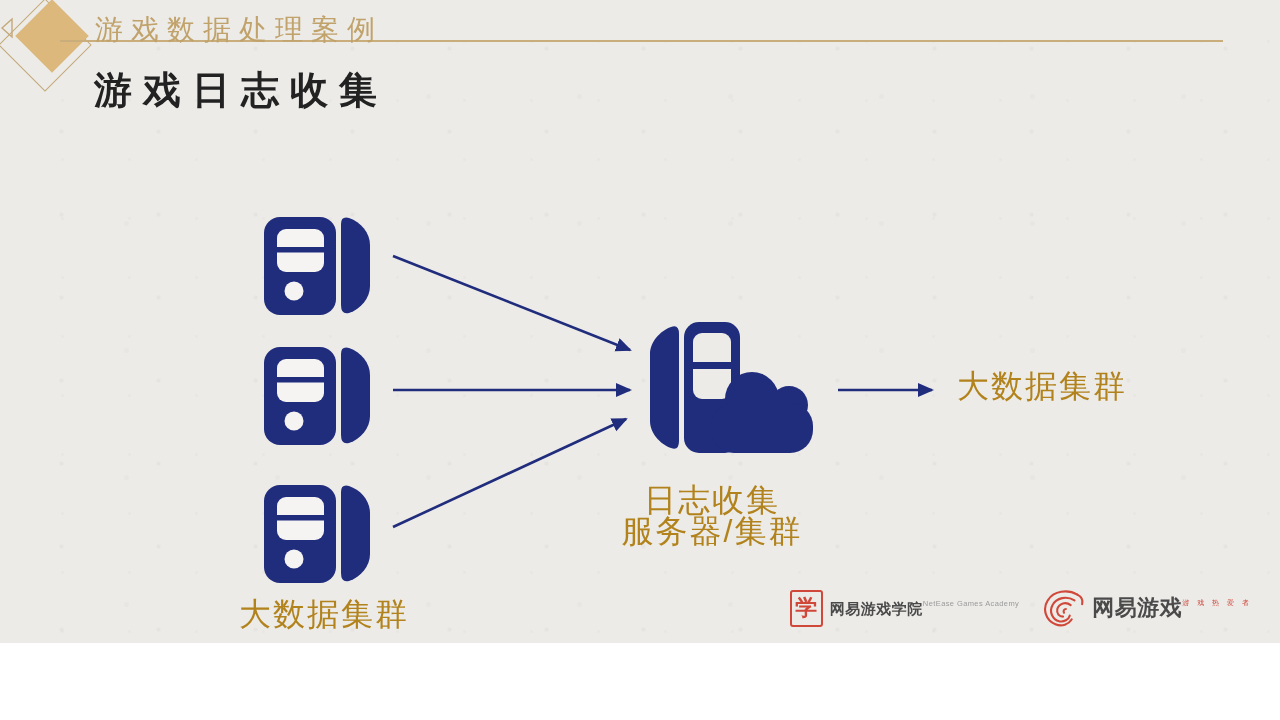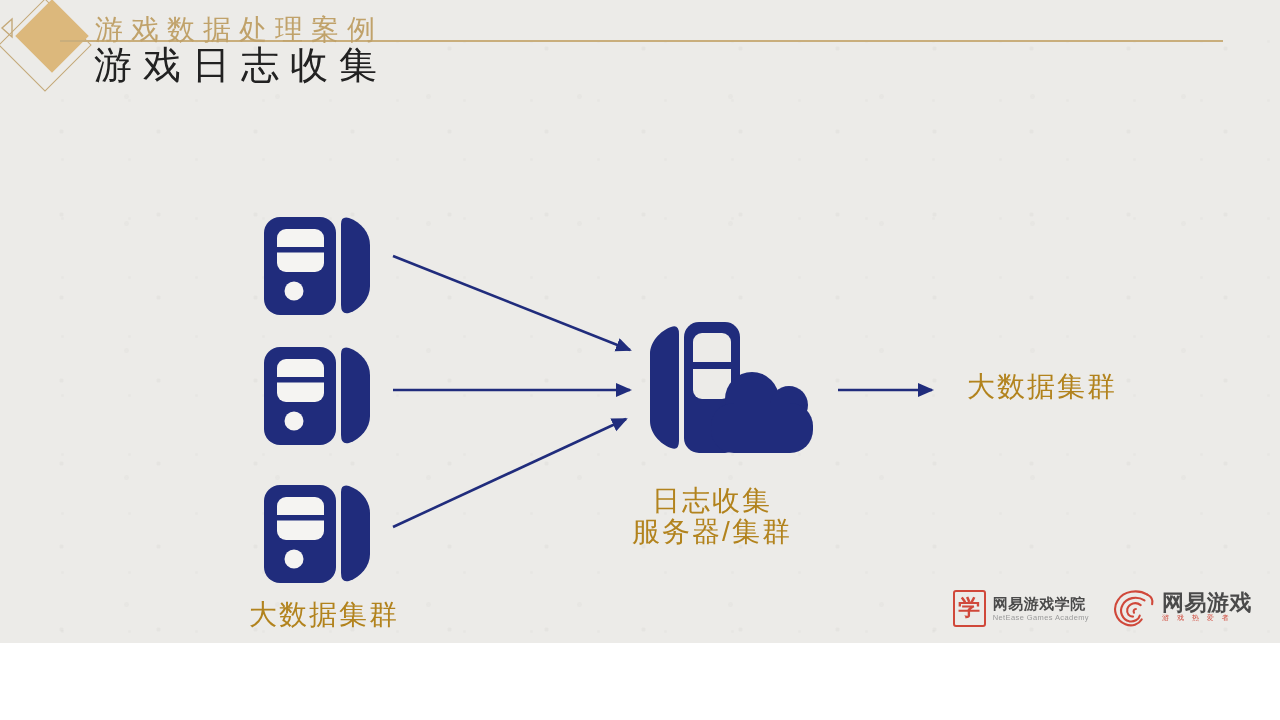--- a/index.html
+++ b/index.html
@@ -26,46 +26,46 @@
   .edge-triangle{position:absolute;left:0;top:0;}
   .gold-line{
     position:absolute;left:60px;top:40px;width:1163px;height:2px;
     background:#C9AE7C;
   }
   .kicker{
     position:absolute;left:95px;top:11px;
     font-size:28px;letter-spacing:8px;color:#C0A26A;white-space:nowrap;
   }
   .page-title{
-    position:absolute;left:94px;top:40px;
-    font-size:38px;letter-spacing:11px;color:#222;font-weight:400;white-space:nowrap;
+    position:absolute;left:94px;top:65px;
+    font-size:38px;letter-spacing:11px;color:#222;font-weight:700;white-space:nowrap;
   }
   
   .server-icon{position:absolute;left:264px;width:112px;height:104px;}
   .server-1{top:214px;}
   .server-2{top:344px;}
   .server-3{top:482px;}
   .collector-icon{position:absolute;left:648px;top:320px;width:168px;height:135px;}
   .arrows{position:absolute;left:0;top:0;width:1280px;height:720px;pointer-events:none;}
   .gold-label{
-    position:absolute;color:#B2831D;font-size:28px;letter-spacing:2px;
+    position:absolute;color:#B2831D;font-size:32px;letter-spacing:2px;
     text-align:center;line-height:31px;white-space:nowrap;
   }
   .label-sources{left:224px;top:599px;width:200px;}
   .label-collector{left:562px;top:485px;width:300px;}
   .label-target{left:942px;top:371px;width:200px;}
   
   .footer{position:absolute;right:28px;bottom:14px;display:flex;align-items:center;gap:24px;}
   .brand{display:flex;align-items:center;gap:7px;}
   .seal{
     width:29px;height:33px;border:2px solid #D0483A;border-radius:3px;
     display:flex;align-items:center;justify-content:center;
     color:#D0483A;font-size:22px;font-weight:bold;line-height:1;
   }
-  .brand-text{display:flex;flex-direction:column;justify-content:flex-end;}
+  .brand-text{display:flex;flex-direction:row;justify-content:flex-end;}
   .brand-cn{font-size:15px;font-weight:700;color:#4A4A4A;letter-spacing:0.5px;line-height:19px;white-space:nowrap;}
   .brand-cn.big{font-size:22px;line-height:20px;}
   .brand-en{font-size:7.5px;color:#9A9A9A;letter-spacing:0.4px;line-height:9px;white-space:nowrap;}
   .brand-tagline{font-size:7px;color:#D0483A;letter-spacing:3px;line-height:10px;white-space:nowrap;}
 </style>
 </head>
 <body>
 
 <div class="slide">
 

